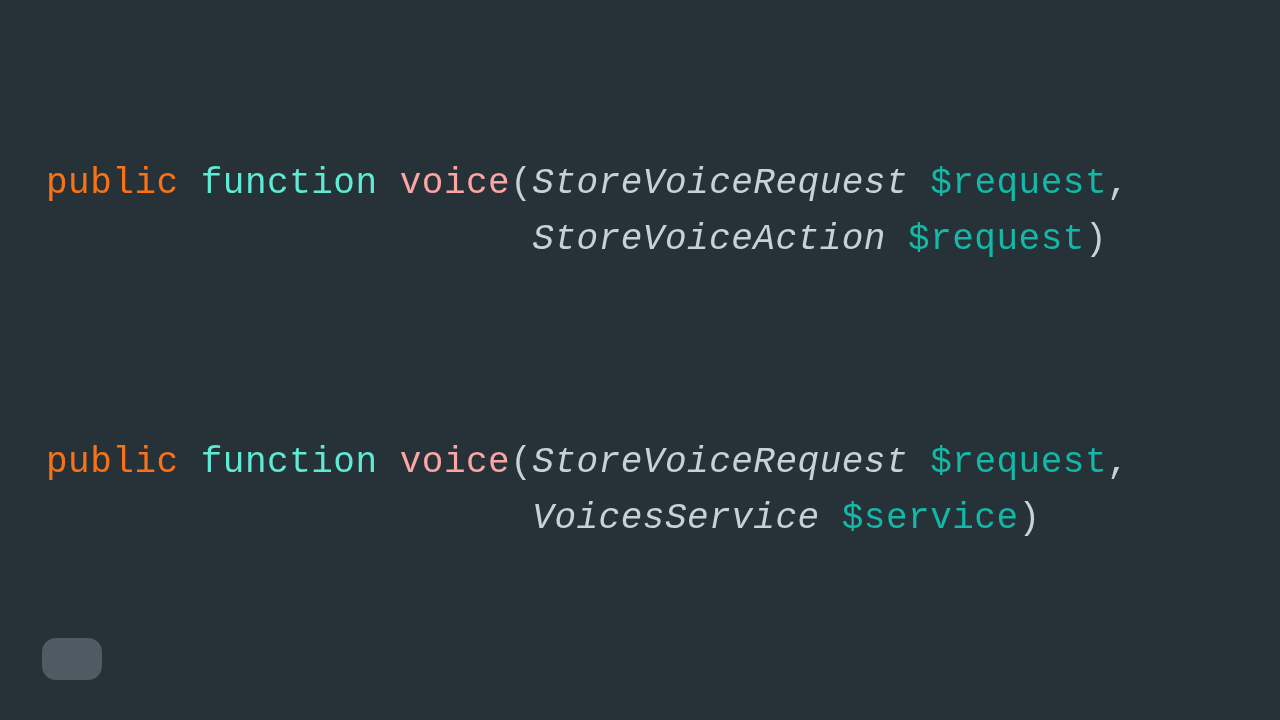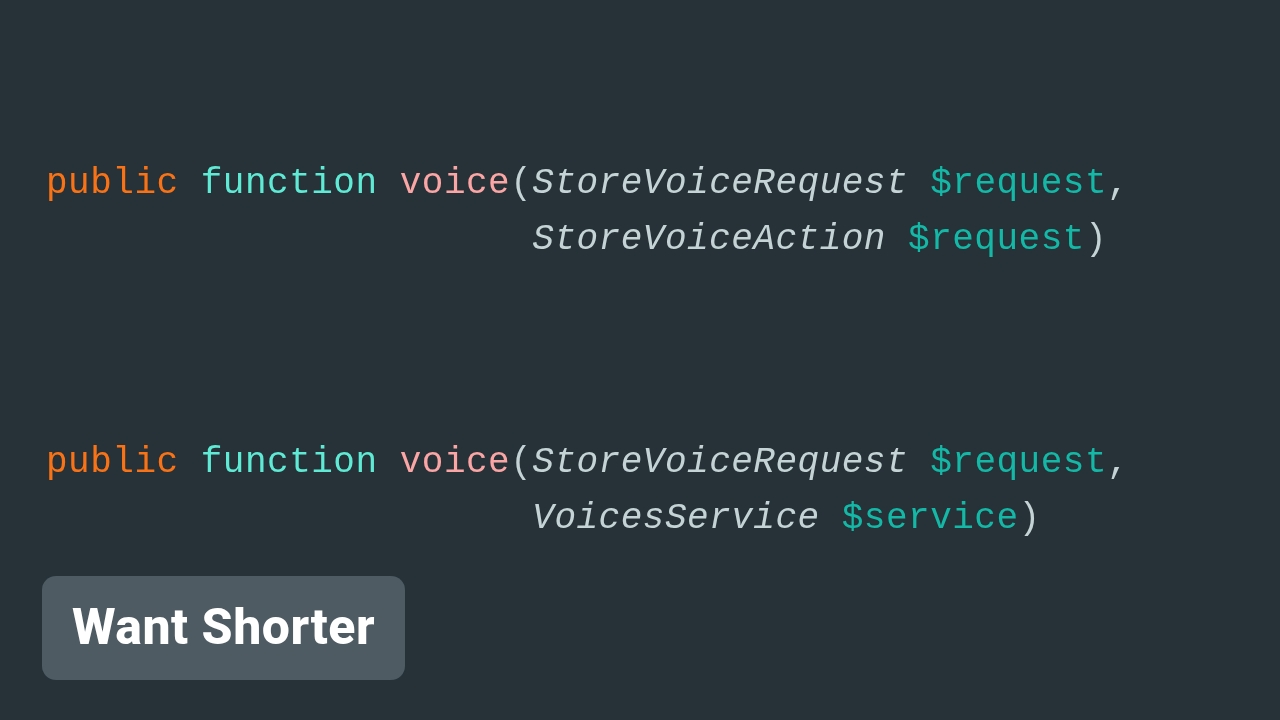--- a/index.html
+++ b/index.html
@@ -48,14 +48,13 @@
 <span><span class="kw-vis">public</span> <span class="kw-fn">function</span> <span class="fn-name">voice</span><span class="punct">(</span><span class="type">StoreVoiceRequest</span> <span class="var">$request</span><span class="punct">,</span></span>
 <span><span>                      </span><span class="type">StoreVoiceAction</span> <span class="var">$request</span><span class="punct">)</span></span>
 
 
 
 <span><span class="kw-vis">public</span> <span class="kw-fn">function</span> <span class="fn-name">voice</span><span class="punct">(</span><span class="type">StoreVoiceRequest</span> <span class="var">$request</span><span class="punct">,</span></span>
 <span><span>                      </span><span class="type">VoicesService</span> <span class="var">$service</span><span class="punct">)</span></span>
 </div>
 
 <div class="badge">
-  <div>Want Shorter</div>
 </div>
 
 </body></html>

